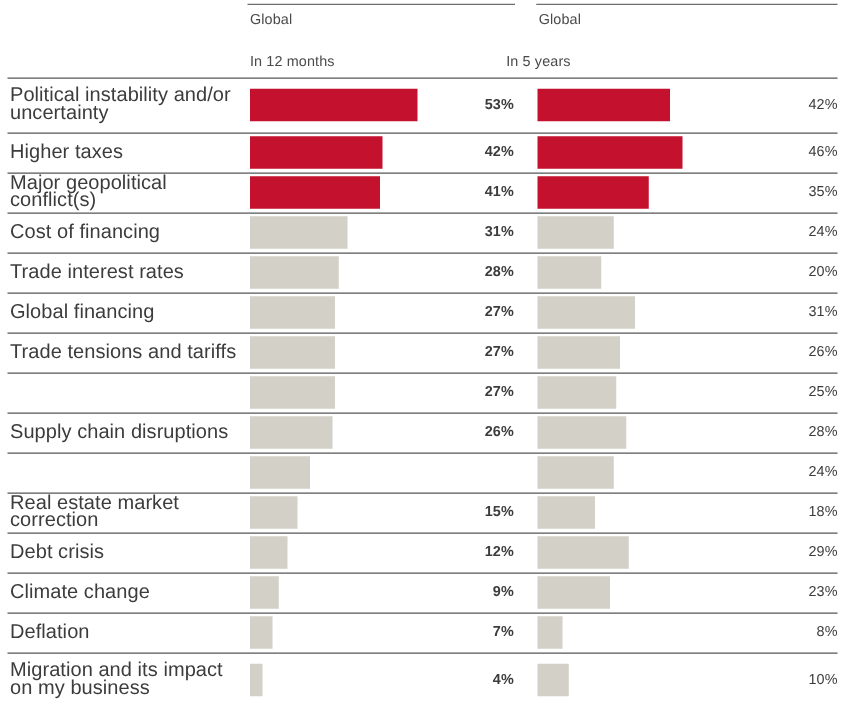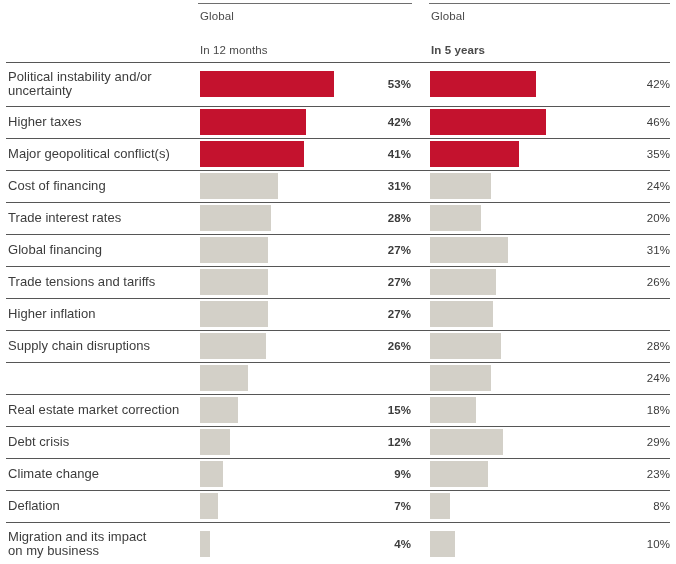--- a/index.html
+++ b/index.html
@@ -50,21 +50,21 @@
 
   .hdr-period {
     position: absolute;
     top: 44px;
     font-size: 11.5px;
     color: #4a4a4a;
     letter-spacing: 0.1px;
     white-space: nowrap;
   }
   .hdr-period.left  { left: 200px; }
-  .hdr-period.right { left: 431px; font-weight: bold; }
+  .hdr-period.right { left: 405px; }
 
   
   .rows {
     position: absolute;
     left: 0;
     top: 62px;
     width: 676px;
   }
   .row {
     position: relative;
@@ -83,21 +83,21 @@
   }
 
   .row-label {
     position: absolute;
     left: 8px;
     top: 0;
     width: 185px;
     height: 100%;
     display: flex;
     align-items: center;
-    font-size: 13px;
+    font-size: 16px;
     line-height: 14px;
     color: #3c3c3c;
     letter-spacing: 0.05px;
   }
   .row.tall .row-label { align-items: center; }
 
   .bar {
     position: absolute;
     height: 26px;
     top: 3px;
@@ -200,26 +200,24 @@
         <div class="row-label">
           <span>Trade tensions and tariffs</span>
         </div>
         <div class="bar left" style="width: 68.31px; background: rgb(211, 208, 200);"></div>
         <div class="pct left">27%</div>
         <div class="bar right" style="width: 65.78px; background: rgb(211, 208, 200);"></div>
         <div class="pct right">26%</div>
       </div>
       <div class="row">
         <div class="row-rule"></div>
-        <div class="row-label">
-          <span>Higher inflation</span>
-        </div>
         <div class="bar left" style="width: 68.31px; background: rgb(211, 208, 200);"></div>
         <div class="pct left">27%</div>
         <div class="bar right" style="width: 63.25px; background: rgb(211, 208, 200);"></div>
+        <div class="pct right">25%</div>
       </div>
       <div class="row">
         <div class="row-rule"></div>
         <div class="row-label">
           <span>Supply chain disruptions</span>
         </div>
         <div class="bar left" style="width: 65.78px; background: rgb(211, 208, 200);"></div>
         <div class="pct left">26%</div>
         <div class="bar right" style="width: 70.84px; background: rgb(211, 208, 200);"></div>
         <div class="pct right">28%</div>

